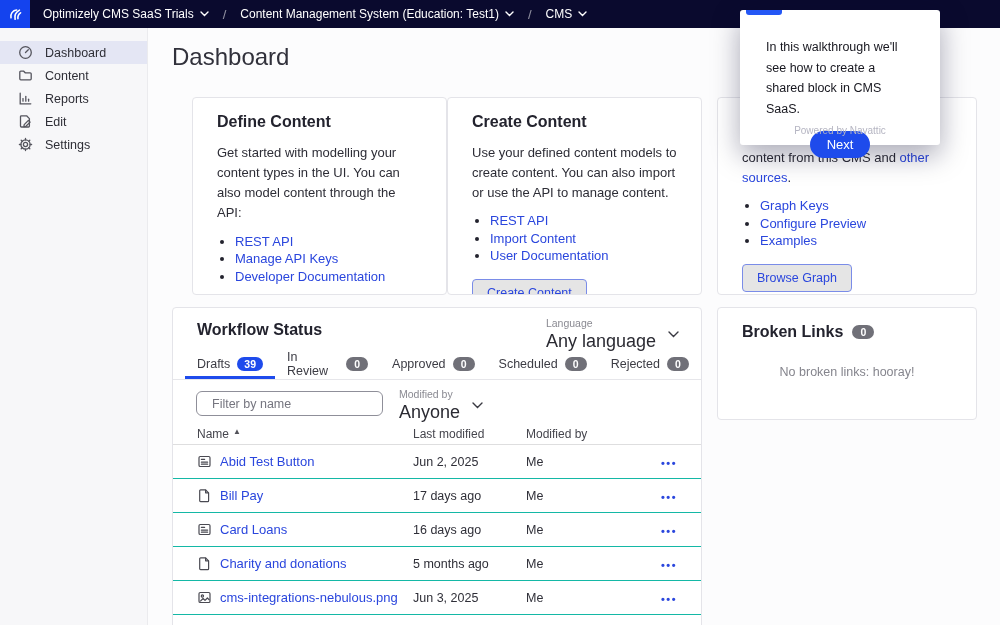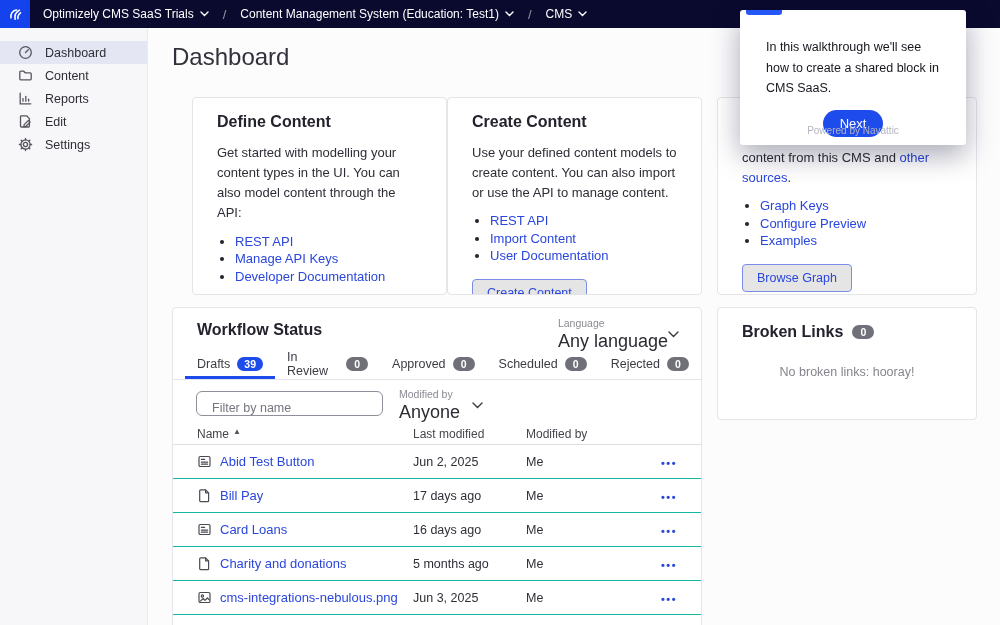--- a/index.html
+++ b/index.html
@@ -64,21 +64,21 @@
   }
 
   #card-define { left:24px;  top:69px; width:255px; height:198px;margin-left:20px; }
   #card-create { left:299px; top:69px; width:255px; height:198px; }
   #card-graph  { left:569px; top:69px; width:260px; height:198px; }
   #card-graph .card-pad { padding-top:50px; }
 
   
   #card-workflow { left:24px; top:279px; width:530px; height:380px; }
   .wf-title { position:absolute; left:24px; top:13px; font-size:16px; font-weight:700; color:#23232e; }
-  .wf-lang { position:absolute; right:22px; top:9px; display:flex; align-items:center; cursor:pointer; }
+  .wf-lang { position:absolute; right:22px; top:9px; display:flex; align-items:center; gap:12px; cursor:pointer; }
   .sel-label { font-size:10.5px; color:#8a8a92; }
   .sel-value { font-size:18px; color:#2b2b33; margin-top:2px; }
 
   .wf-tabs {
     position:absolute; left:12px; top:44px; display:flex; height:27px;
   }
   .wf-tab {
     display:flex; align-items:center; gap:7px; padding:0 12px;
     cursor:pointer; border-bottom:3px solid transparent; height:27px;
   }
@@ -87,21 +87,21 @@
   .badge {
     min-width:22px; padding:1px 7px; border-radius:10px; text-align:center;
     font-size:10.5px; font-weight:bold; color:#ffffff; background:#707078;
   }
   .badge.blue { background:#1e4bec; }
   .wf-tabline { position:absolute; left:0; top:71px; width:100%; height:1px; background:#e6e6ea; }
 
   .wf-filter {
     position:absolute; left:23px; top:83px; width:187px; height:25px;
     border:1px solid #8f8f99; border-radius:6px; background:#fff;
-    display:flex; align-items:flex-end; gap:6px; padding:0 9px;
+    display:flex; align-items:center; gap:6px; padding:0 9px;
   }
   .wf-filter input {
     border:none; outline:none; flex:1; font-size:12.5px;
     font-family:"Liberation Sans", sans-serif; color:#2b2b33; background:transparent;
   }
   .wf-filter input::placeholder { color:#75757f; }
 
   .wf-modby { position:absolute; left:226px; top:80px; display:flex; align-items:center; gap:12px; cursor:pointer; }
 
   .wf-header {
@@ -127,21 +127,21 @@
   .dots::before { content:"•••"; }
 
   
   #card-broken { left:569px; top:279px; width:260px; height:113px; }
   .bl-head { display:flex; align-items:center; gap:9px; padding:15px 24px 0; }
   .bl-head h2 { font-size:16px; font-weight:700; color:#23232e; }
   .bl-empty { margin-top:24px; text-align:center; font-size:12.5px; color:#85858d; }
 
   
   .popup {
-    position:absolute; left:740px; top:10px; width:226px; height:135px;
+    position:absolute; left:740px; top:10px; width:200px; height:135px;
     background:#ffffff; border-radius:3px; z-index:100;
     box-shadow:0 10px 28px rgba(10,10,46,.35);
   }
   .popup-progress {
     position:absolute; left:6px; top:0; width:36px; height:5px;
     background:#2457f5; border-radius:0 0 3px 3px;
   }
   .popup-text {
     padding:27px 26px 0; font-size:12.5px; line-height:1.65; color:#17171f;
   }

